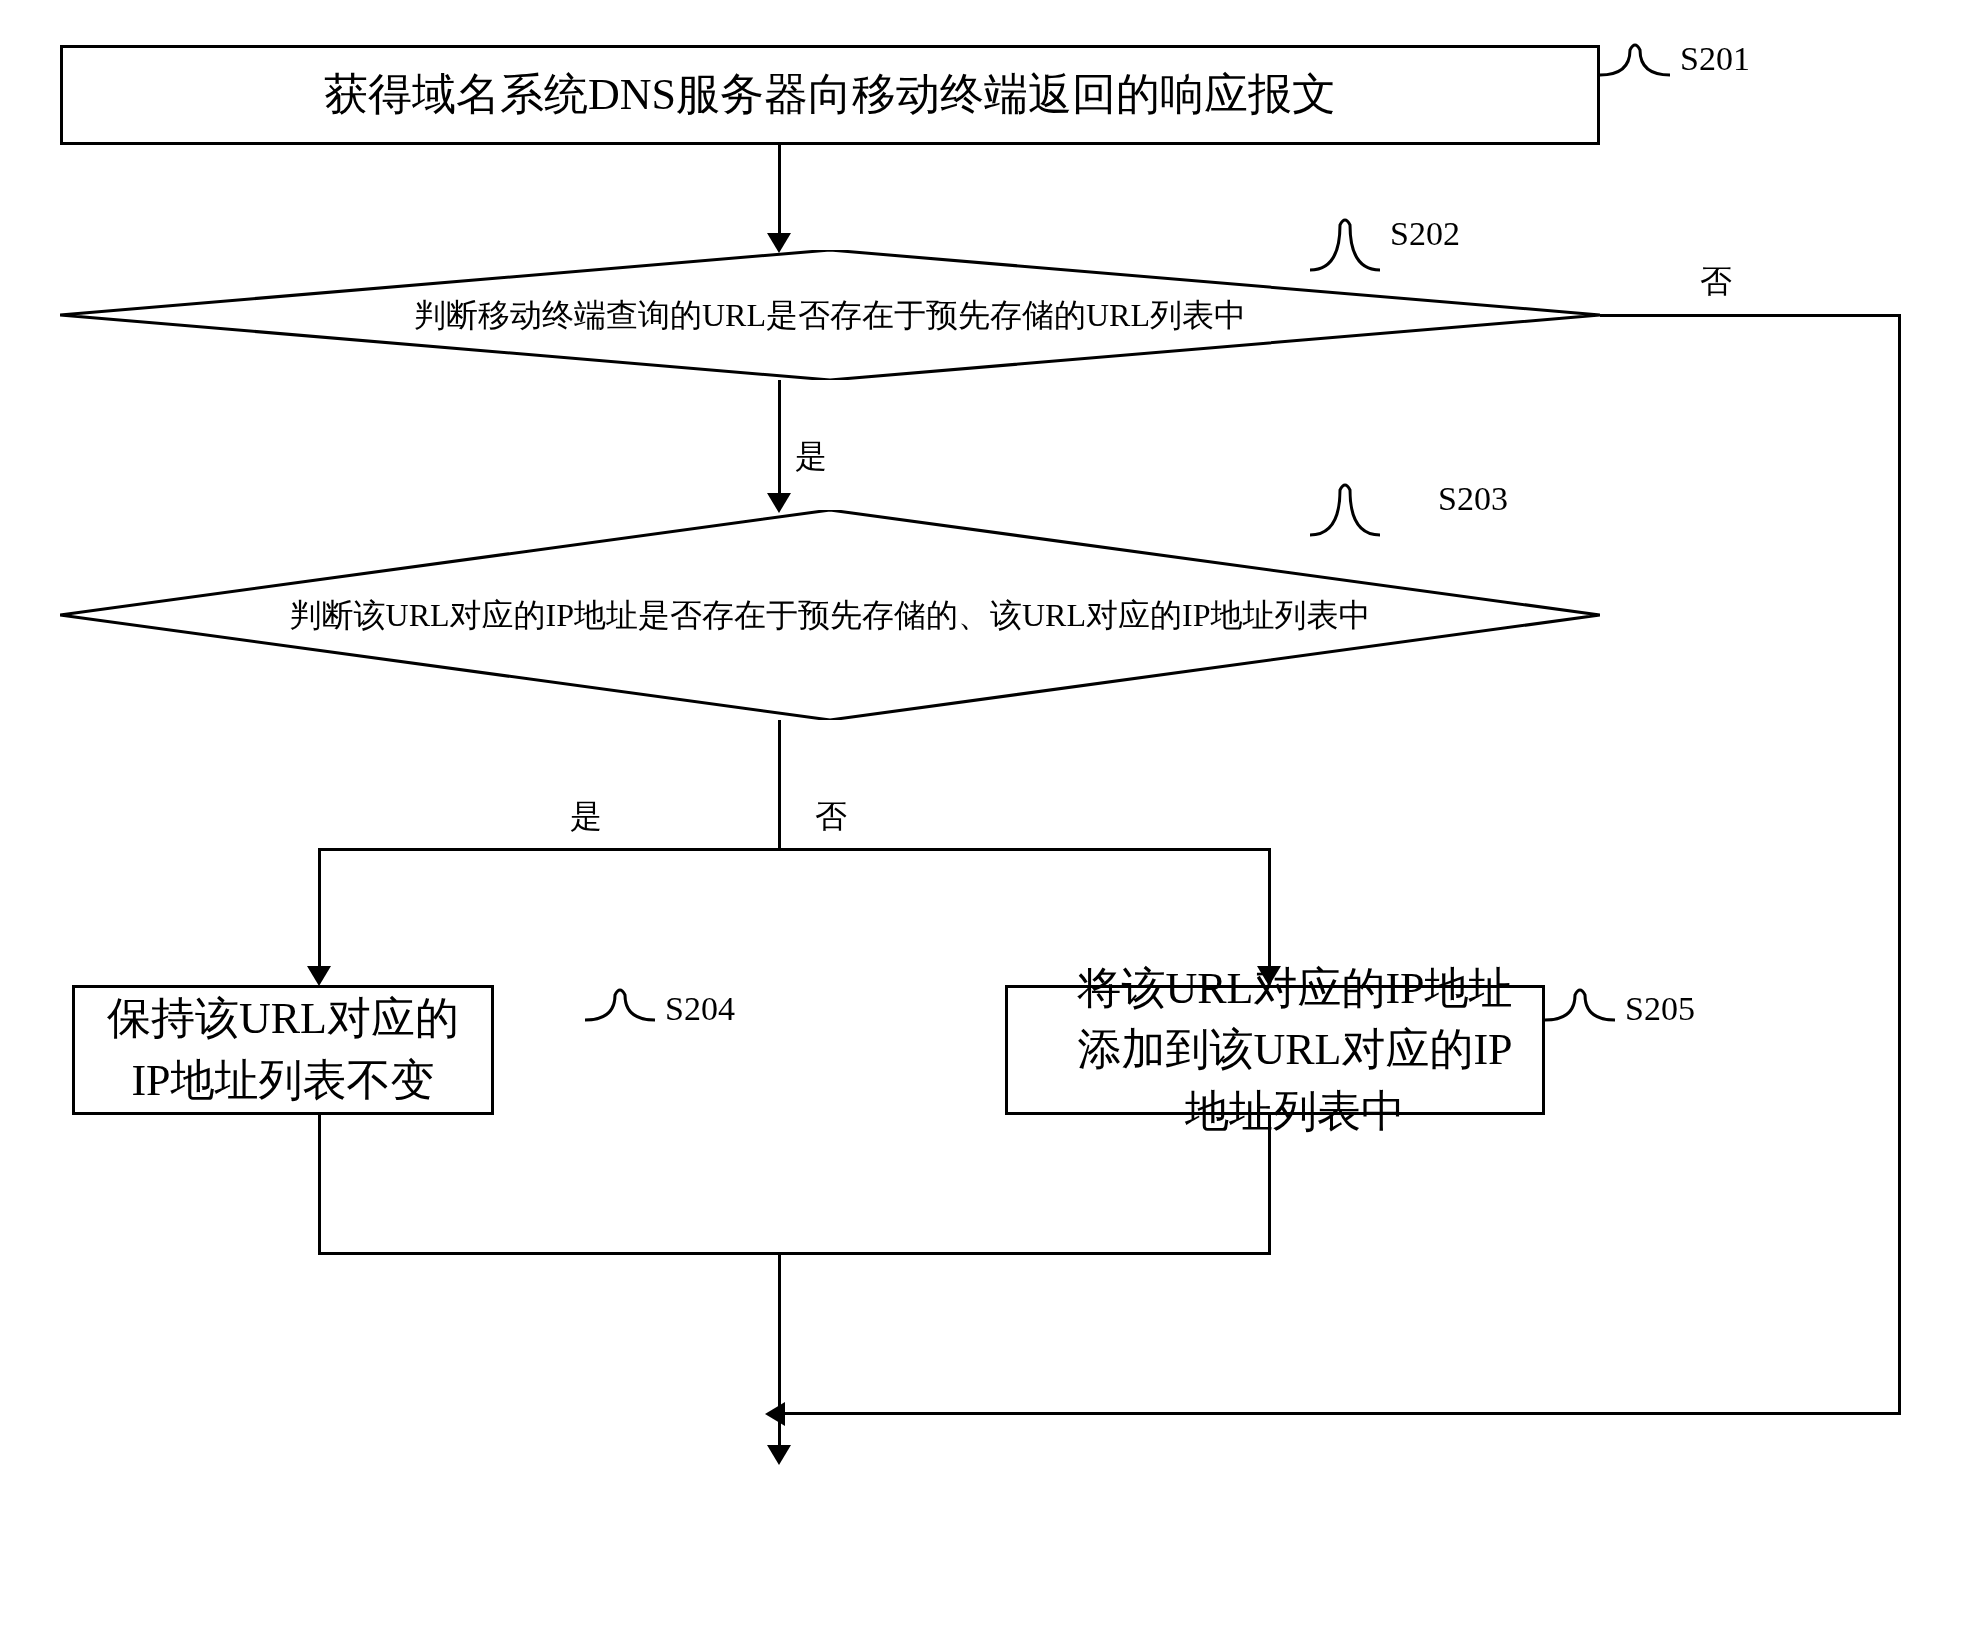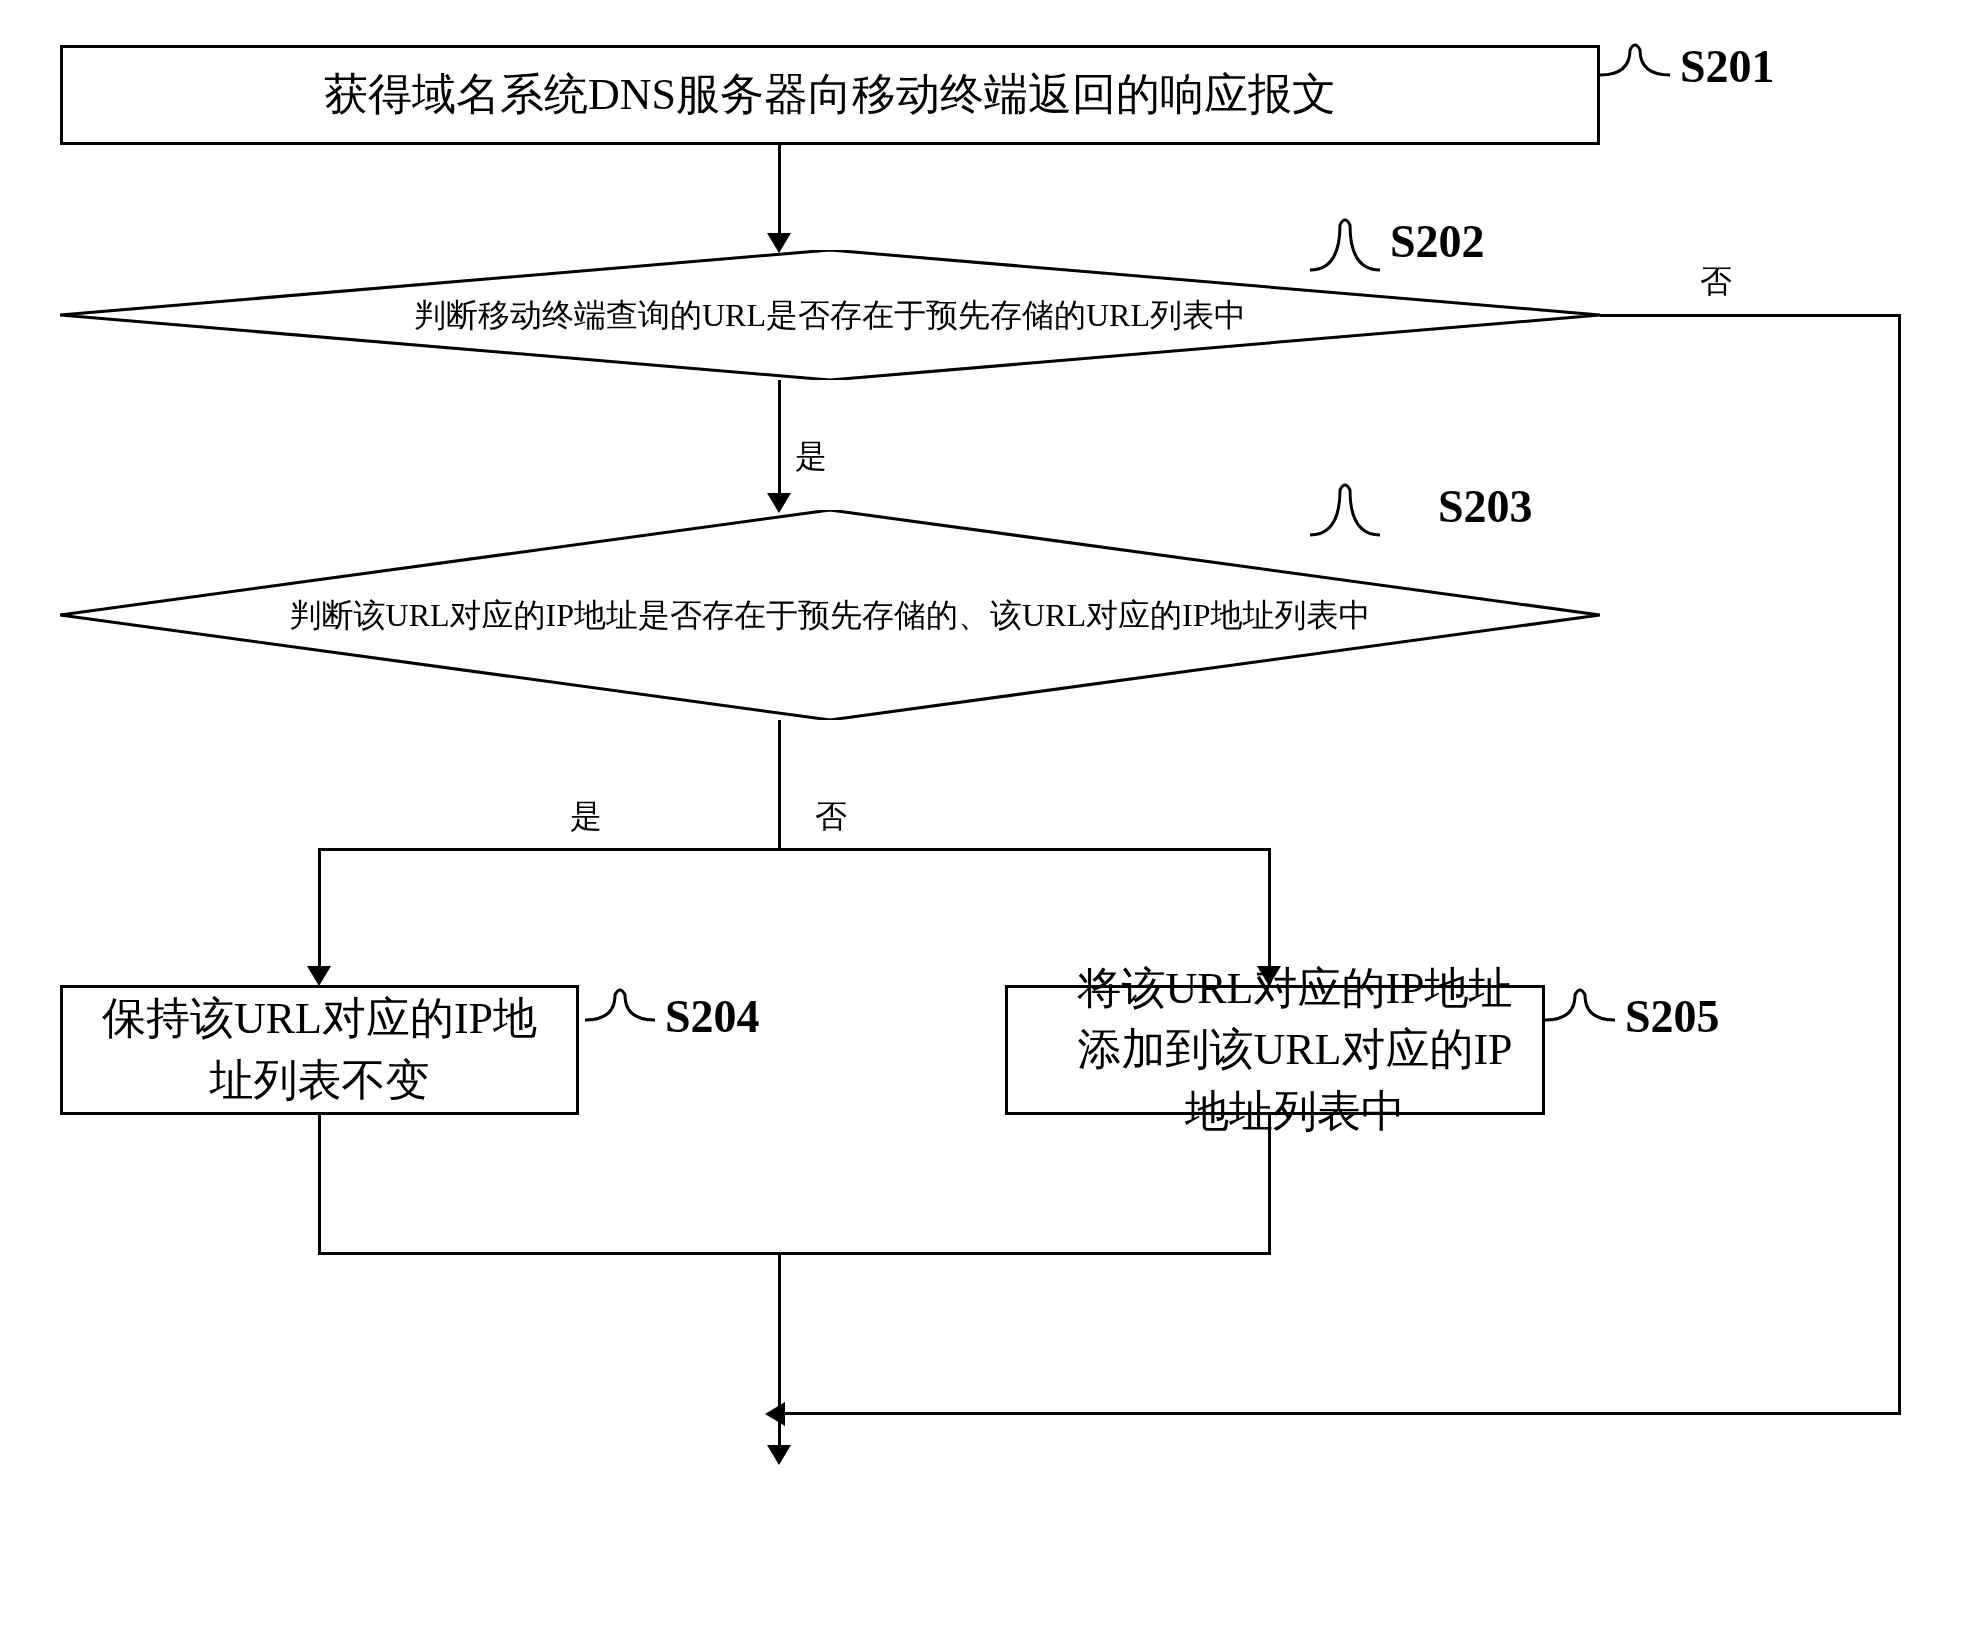--- a/index.html
+++ b/index.html
@@ -48,22 +48,22 @@
     display: flex;
     align-items: center;
     justify-content: center;
     text-align: center;
     font-size: 32px;
     line-height: 1.4;
     padding: 0 180px;
   }
   .label {
     position: absolute;
-    font-size: 46px;
-    font-weight: bold;
+    font-size: 34px;
+    font-weight: normal;
   }
   .edge-label {
     position: absolute;
     font-size: 32px;
   }
   .arrow-line {
     position: absolute;
     background: #000;
   }
   .arrow-head-down {
@@ -144,21 +144,21 @@
   <div class="edge-label" style="left:795px; top:775px;">否</div>
 
   <div class="arrow-line" style="left:300px; top:828px; width:950px; height:3px;"></div>
 
   <div class="arrow-line" style="left:298px; top:828px; width:3px; height:120px;"></div>
   <div class="arrow-head-down" style="left:287px; top:946px;"></div>
 
   <div class="arrow-line" style="left:1248px; top:828px; width:3px; height:120px;"></div>
   <div class="arrow-head-down" style="left:1237px; top:946px;"></div>
 
-  <div class="node rect" style="left:40px; top:965px; width:519px; height:130px;justify-content:center;">
+  <div class="node rect" style="left:52px; top:965px; width:422px; height:130px;justify-content:center;">
     <span style="padding:0 20px;">保持该URL对应的IP地址列表不变</span>
   </div>
   <svg class="connector-svg" style="left:565px; top:965px; width:110px; height:70px;" viewBox="0 0 110 70">
     <path d="M 0 35 Q 30 35 30 10 Q 35 0 40 10 Q 40 35 70 35" stroke="#000" stroke-width="3" fill="none"></path>
   </svg>
   <div class="label" style="left:645px; top:970px;">S204</div>
 
   <div class="node rect" style="left:985px; top:965px; width:540px; height:130px;padding-left:40px;">
     <span style="padding:0 20px;">将该URL对应的IP地址添加到该URL对应的IP地址列表中</span>
   </div>

